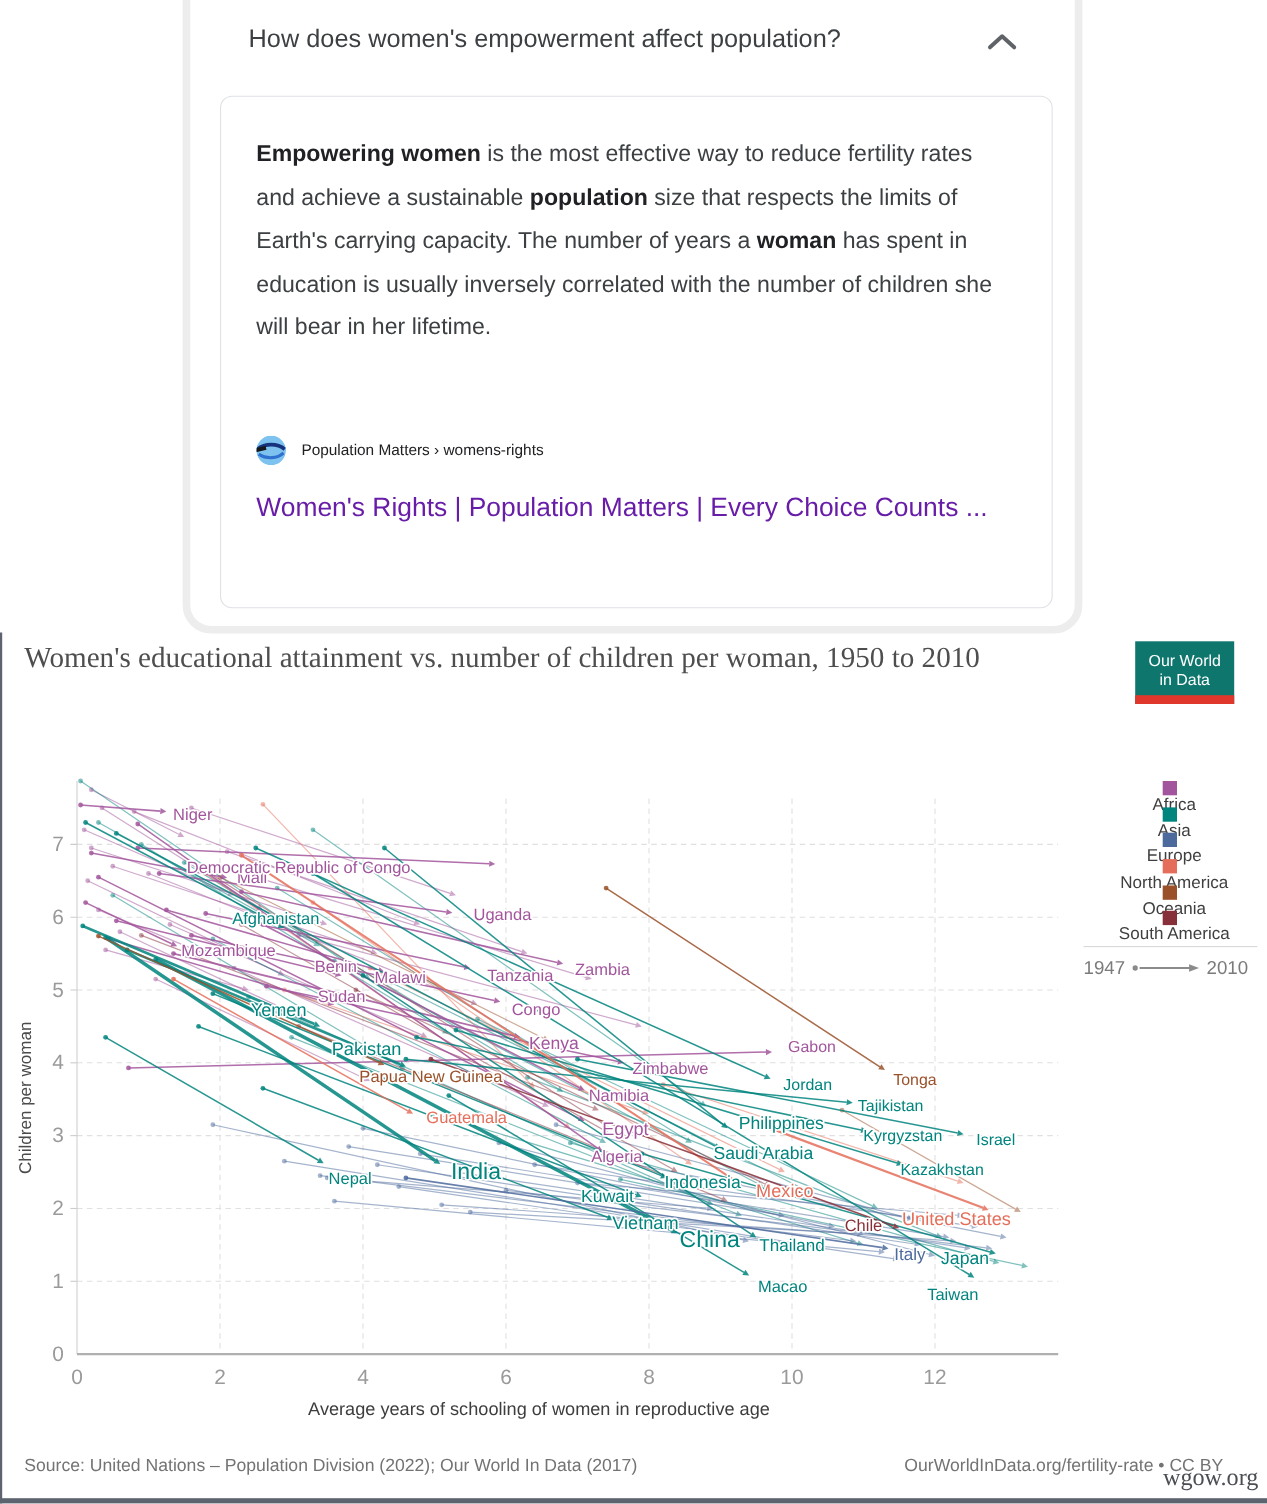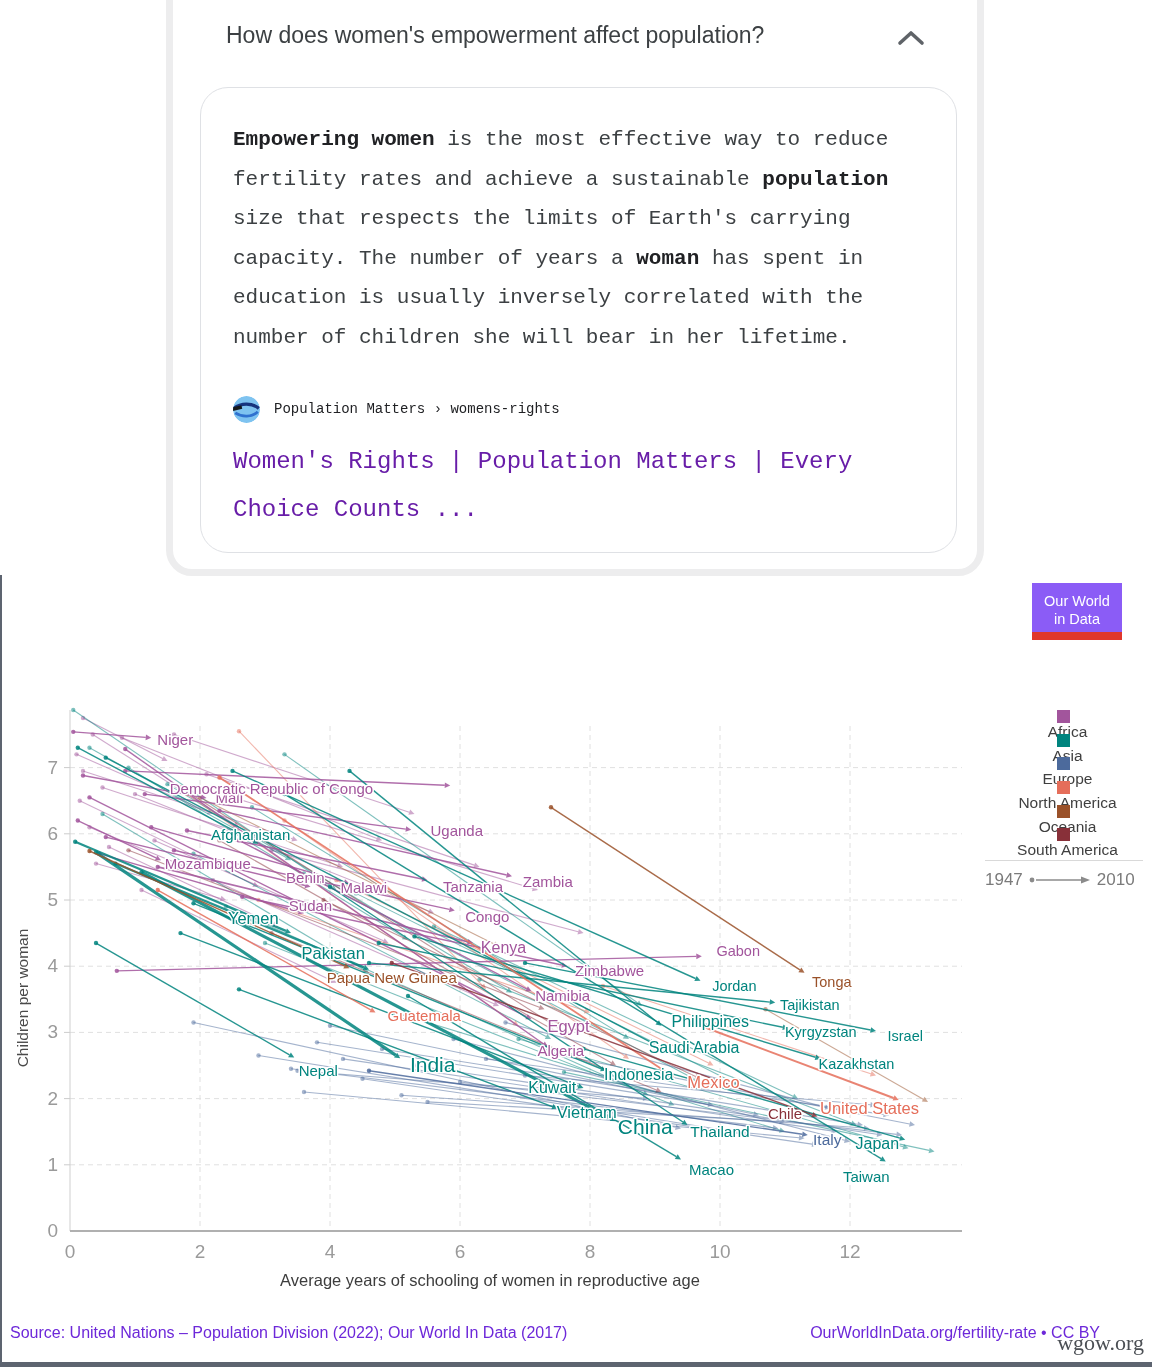--- a/index.html
+++ b/index.html
@@ -7,54 +7,54 @@
   .page { position:relative; width:1152px; height:1367px; background:#fff; overflow:hidden;
           font-family:"Liberation Sans", sans-serif; }
 
   
   .qa-panel-frame { position:absolute; left:166px; top:-40px; width:818px; height:616px;
                     border:7px solid #ededee; border-radius:26px; background:transparent; }
   .qa-question { position:absolute; left:226px; top:22px; width:680px;
                  font-size:23px; color:#3c4043; }
   .qa-chevron { position:absolute; left:896px; top:28px; }
   .qa-card { position:absolute; left:200px; top:87px; width:757px; height:466px;
-             border:1px solid #dfe1e5; border-radius:28px; background:#fff;font-family:Liberation Mono, monospace; }
+             border:1px solid #dfe1e5; border-radius:11px; background:#fff; }
   .qa-answer { position:absolute; left:32px; top:32px; width:676px;
                font-size:21px; line-height:39.5px; color:#3c4043; }
   .qa-answer b { color:#202124; }
   .qa-source-row { position:absolute; left:32px; top:306px; height:30px; display:flex; align-items:center; }
   .qa-favicon { width:27px; height:27px; margin-right:14px; border-radius:50%; overflow:hidden; flex:none; }
   .qa-breadcrumb { font-size:14px; color:#202124; }
   .qa-link { position:absolute; left:32px; top:350px; width:680px; display:block;
              font-size:24px; line-height:48px; color:#681da8; text-decoration:none; cursor:pointer; }
 
   
   .chart-left-edge { position:absolute; left:0; top:575px; width:2px; height:792px; background:#5d6470; }
   .bottom-bar { position:absolute; left:0; top:1362px; width:1152px; height:5px; background:#5d6470; }
   .chart-title { position:absolute; left:22px; top:580px; width:960px;
                  font-family:"Liberation Serif", serif; font-weight:400;
                  font-size:26.5px; line-height:34px; color:#4e4e4e; }
   .owid-logo { position:absolute; left:1032px; top:583px; width:90px; height:57px;
-               background:#8b5cf6; color:#fff; text-align:center; font-size:14.5px;
+               background:#0f766e; color:#fff; text-align:center; font-size:14.5px;
                line-height:18px; padding-top:9px; }
   .owid-logo .logo-bar { position:absolute; left:0; bottom:0; width:100%; height:8px; background:#e0372c; }
   .chart-subtitle { position:absolute; left:22px; top:650px; width:1060px;
                     font-size:16.5px; line-height:23.5px; color:#6e6e6e; }
   #plot { position:absolute; left:0; top:698px; width:985px; height:602px; }
   .legend { position:absolute; left:985px; top:710px; width:165px; }
   .legend-row { display:flex; align-items:center; height:23.7px;flex-direction:column; }
   .legend-swatch { width:13px; height:13px; margin-right:9px; flex:none; }
   .legend-label { font-size:15.5px; color:#3f3f3f; }
   .legend-divider { border:none; border-top:1px solid #d9d9d9; margin:8px 0 9px 0; width:158px; }
   .legend-period { display:flex; align-items:center; font-size:17px; color:#7b7b7b; }
   .legend-period svg { margin:0 5px; }
 
-  .chart-footer { position:absolute; left:10px; top:1324px; width:1090px;
+  .chart-footer { position:absolute; left:22px; top:1324px; width:1090px;
                   display:flex; justify-content:space-between;
-                  font-size:16px; color:#6d28d9;text-align:center; }
+                  font-size:16px; color:#737373;text-align:center; }
   .watermark { position:absolute; right:8px; top:1330px;
                font-family:"Liberation Serif", serif; font-size:22px; color:#4b4f54; }
 </style>
 </head>
 <body>
 
 <div class="page">
 
   <div class="qa-panel-frame"></div>
 
@@ -74,20 +74,21 @@
           <rect x="-2" y="9.4" width="10" height="3.2" fill="#15181c" transform="rotate(-14 3 11)"></rect>
         </svg>
       </span>
       <span class="qa-breadcrumb">Population Matters › womens-rights</span>
     </div>
     <a class="qa-link">Women's Rights | Population Matters | Every Choice Counts ...</a>
   </div>
 
   <div class="chart-left-edge"></div>
 
+  <h1 class="chart-title">Women's educational attainment vs. number of children per woman, 1950 to 2010</h1>
 
   <div class="owid-logo">
     <div>Our World</div>
     <div>in Data</div>
     <div class="logo-bar"></div>
   </div>
 
 
   <div id="plot"><svg width="985" height="602" viewBox="0 0 985 602">
         <line x1="200" y1="28" x2="200" y2="533" stroke="#e0e0e0" stroke-dasharray="5,4"></line>

